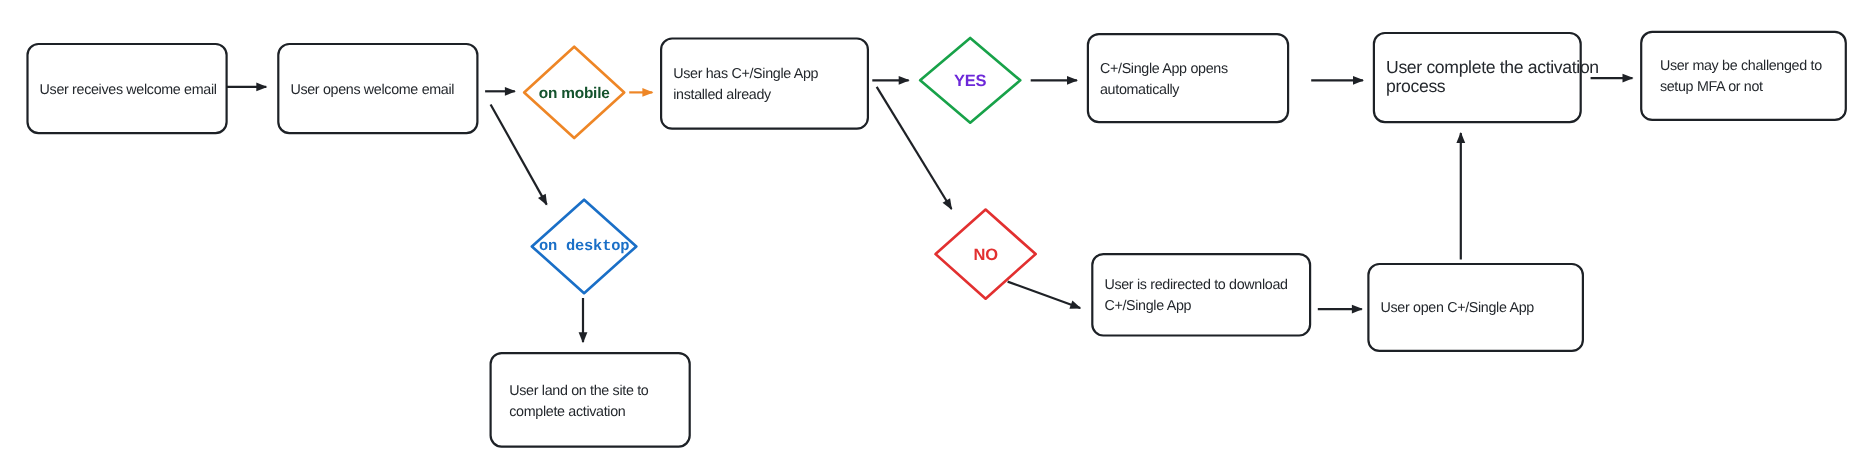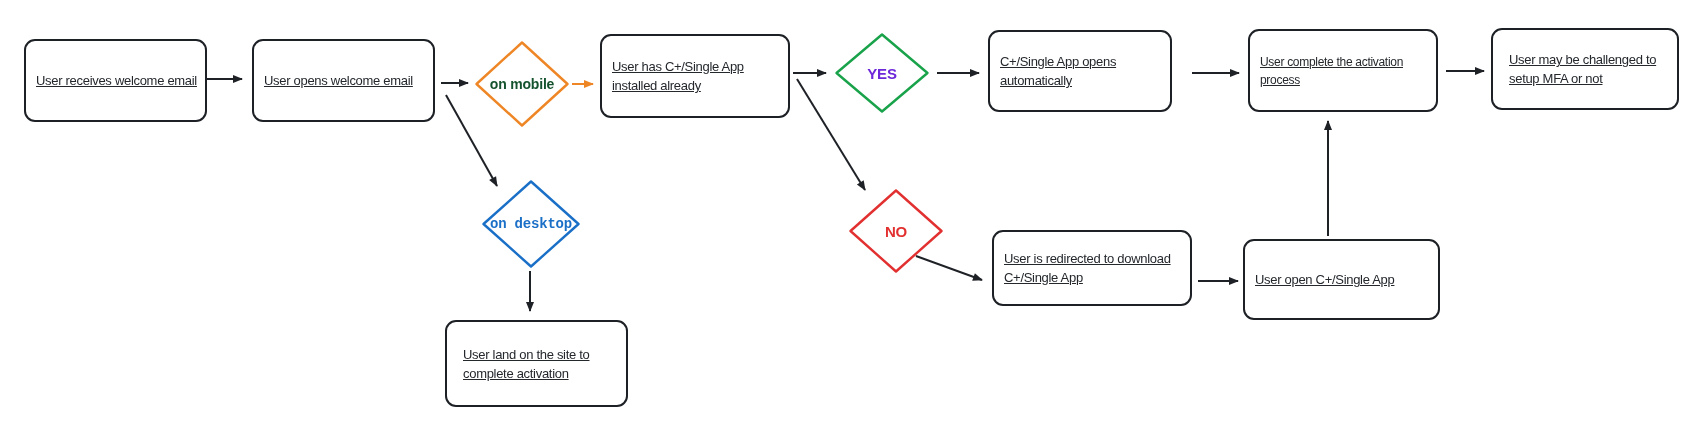--- a/index.html
+++ b/index.html
@@ -12,27 +12,26 @@
     overflow:hidden;
   }
   .edges { position:absolute; left:0; top:0; width:1701px; height:425px; z-index:1; }
   .node {
     position:absolute; z-index:2; box-sizing:border-box;
     background:#ffffff;
     border:2px solid #1d2126;
     border-radius:11px;
     display:flex; flex-direction:column; justify-content:center;
     padding:0 6px 0 10px;
-    text-decoration:underline;
   }
   .node .line {
     font-size:13px; line-height:19px; letter-spacing:-0.3px;
     white-space:nowrap; color:#24282d;
   }
-  .node.small .line { font-size:12px; line-height:18px; }
+  .node.small .line { font-size:16px; line-height:18px; }
   .diamond { position:absolute; z-index:2; }
   .diamond svg { position:absolute; left:0; top:0; display:block; }
   .diamond .dlabel {
     position:absolute; left:0; top:0; right:0; bottom:0;
     display:flex; align-items:center; justify-content:center;
     font-size:14px; font-weight:bold; letter-spacing:-0.2px;
     white-space:nowrap; z-index:3;
   }
 </style>
 </head>

